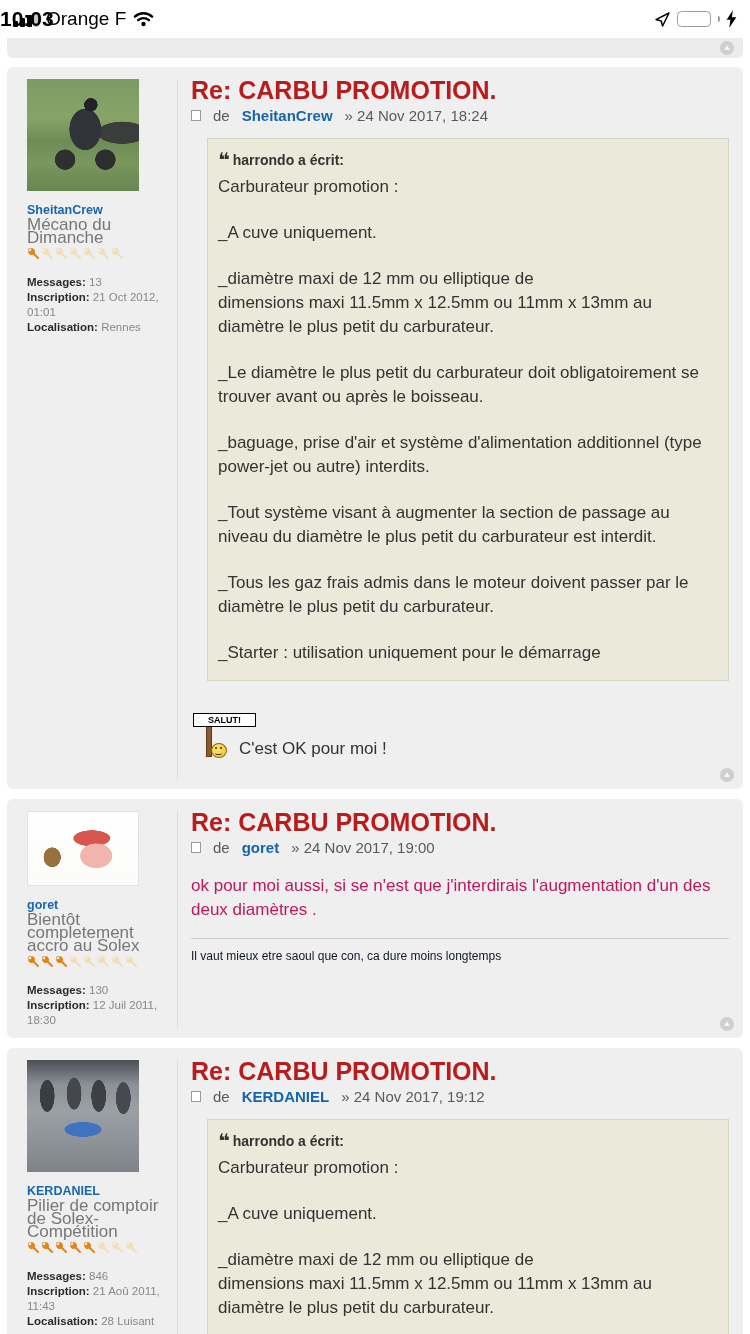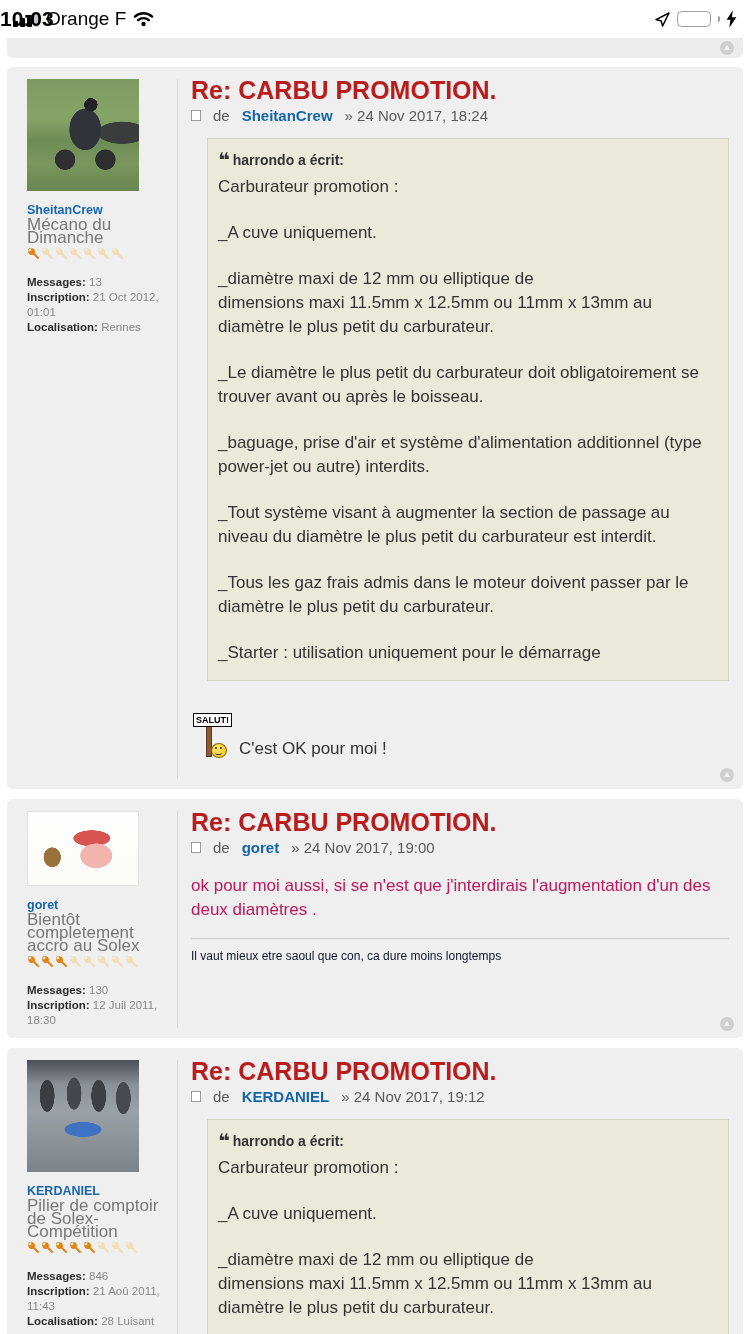--- a/index.html
+++ b/index.html
@@ -66,21 +66,21 @@
   .quote{background:#ebe9da;border:1px solid #d6d4c4;margin:14px 0 8px 16px;padding:9px 10px 15px;}
   .quote cite{display:block;font-style:normal;font-weight:bold;font-size:14px;color:#333;}
   .qmark{font-size:20px;font-weight:bold;margin-right:3px;vertical-align:-2px;}
   .qp{margin:22px 0 0;font-size:17px;line-height:24px;color:#333;white-space:pre-line;}
   .qp.first{margin-top:3px;}
   .content-line{margin-top:32px;font-size:17px;color:#333;display:flex;align-items:flex-end;gap:6px;}
   .body-text{margin-top:18px;font-size:17px;line-height:24px;color:#be185d;}
   .signature{border-top:1px solid #cccccc;margin-top:16px;padding-top:10px;font-size:12px;color:#0f172a;}
   
   .salut{width:42px;height:46px;position:relative;flex:0 0 42px;}
-  .salut .sign{position:absolute;left:2px;top:0;background:#fff;border:1.5px solid #000;font-size:9px;font-weight:bold;color:#000;padding:1px 2px;letter-spacing:0;}
+  .salut .sign{position:absolute;left:2px;top:0;background:#fff;border:1.5px solid #000;font-size:9px;font-weight:bold;color:#000;padding:1px 14px;letter-spacing:0;}
   .salut .pole{position:absolute;left:15px;top:2px;width:4px;height:40px;background:#8a5a30;border:1px solid #5d3a1c;}
   .salut .face{position:absolute;left:20px;bottom:1px;width:14px;height:13px;background:radial-gradient(circle at 35% 30%,#ffe46b,#f4c22b);border:1px solid #8a6a00;border-radius:50%;}
   .salut .face:before{content:"";position:absolute;left:3px;top:3px;width:2px;height:2px;background:#333;border-radius:50%;box-shadow:5px 0 0 #333;}
   .salut .face:after{content:"";position:absolute;left:3px;bottom:2px;width:7px;height:3px;border-bottom:1.5px solid #333;border-radius:50%;}
   
   .top-circle{position:absolute;width:14px;height:14px;border-radius:50%;background:#cfcfcf;}
   .top-circle:after{content:"";position:absolute;left:4px;top:4px;width:0;height:0;border-left:3px solid transparent;border-right:3px solid transparent;border-bottom:5px solid #f4f4f4;}
   .prev-strip .top-circle{right:9px;top:3px;}
   .post .top-circle{right:9px;bottom:7px;}
 </style>

